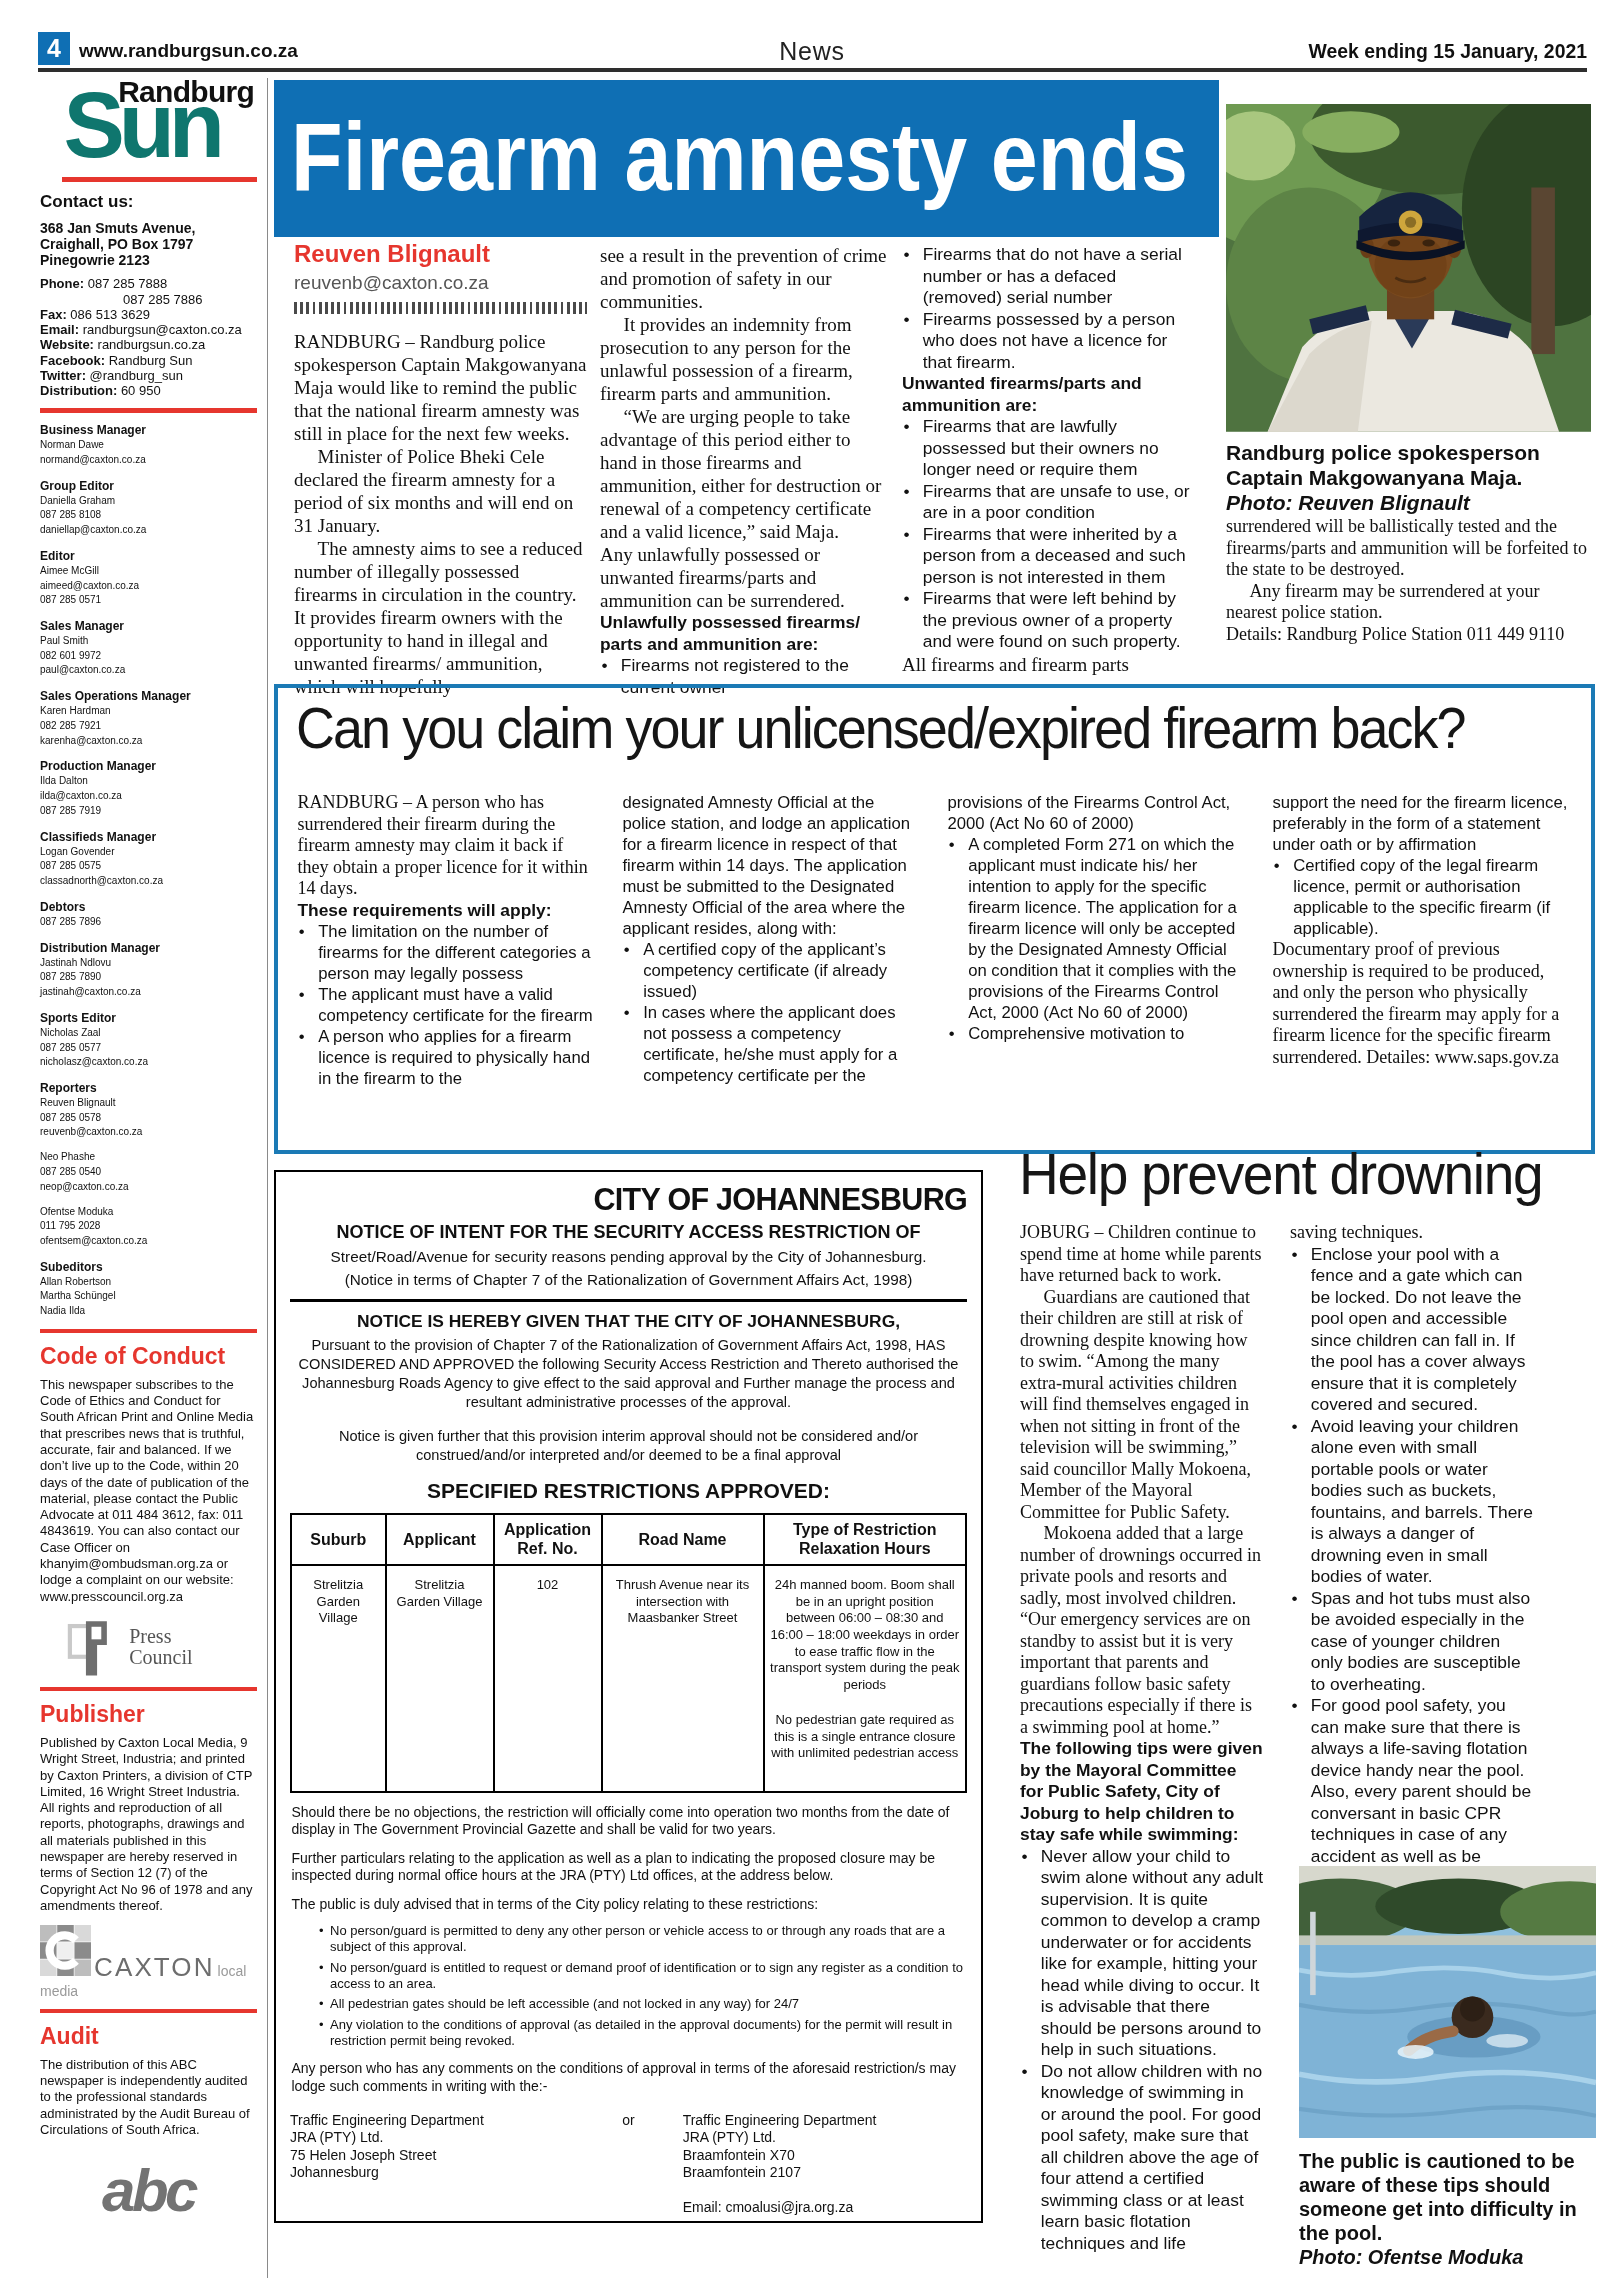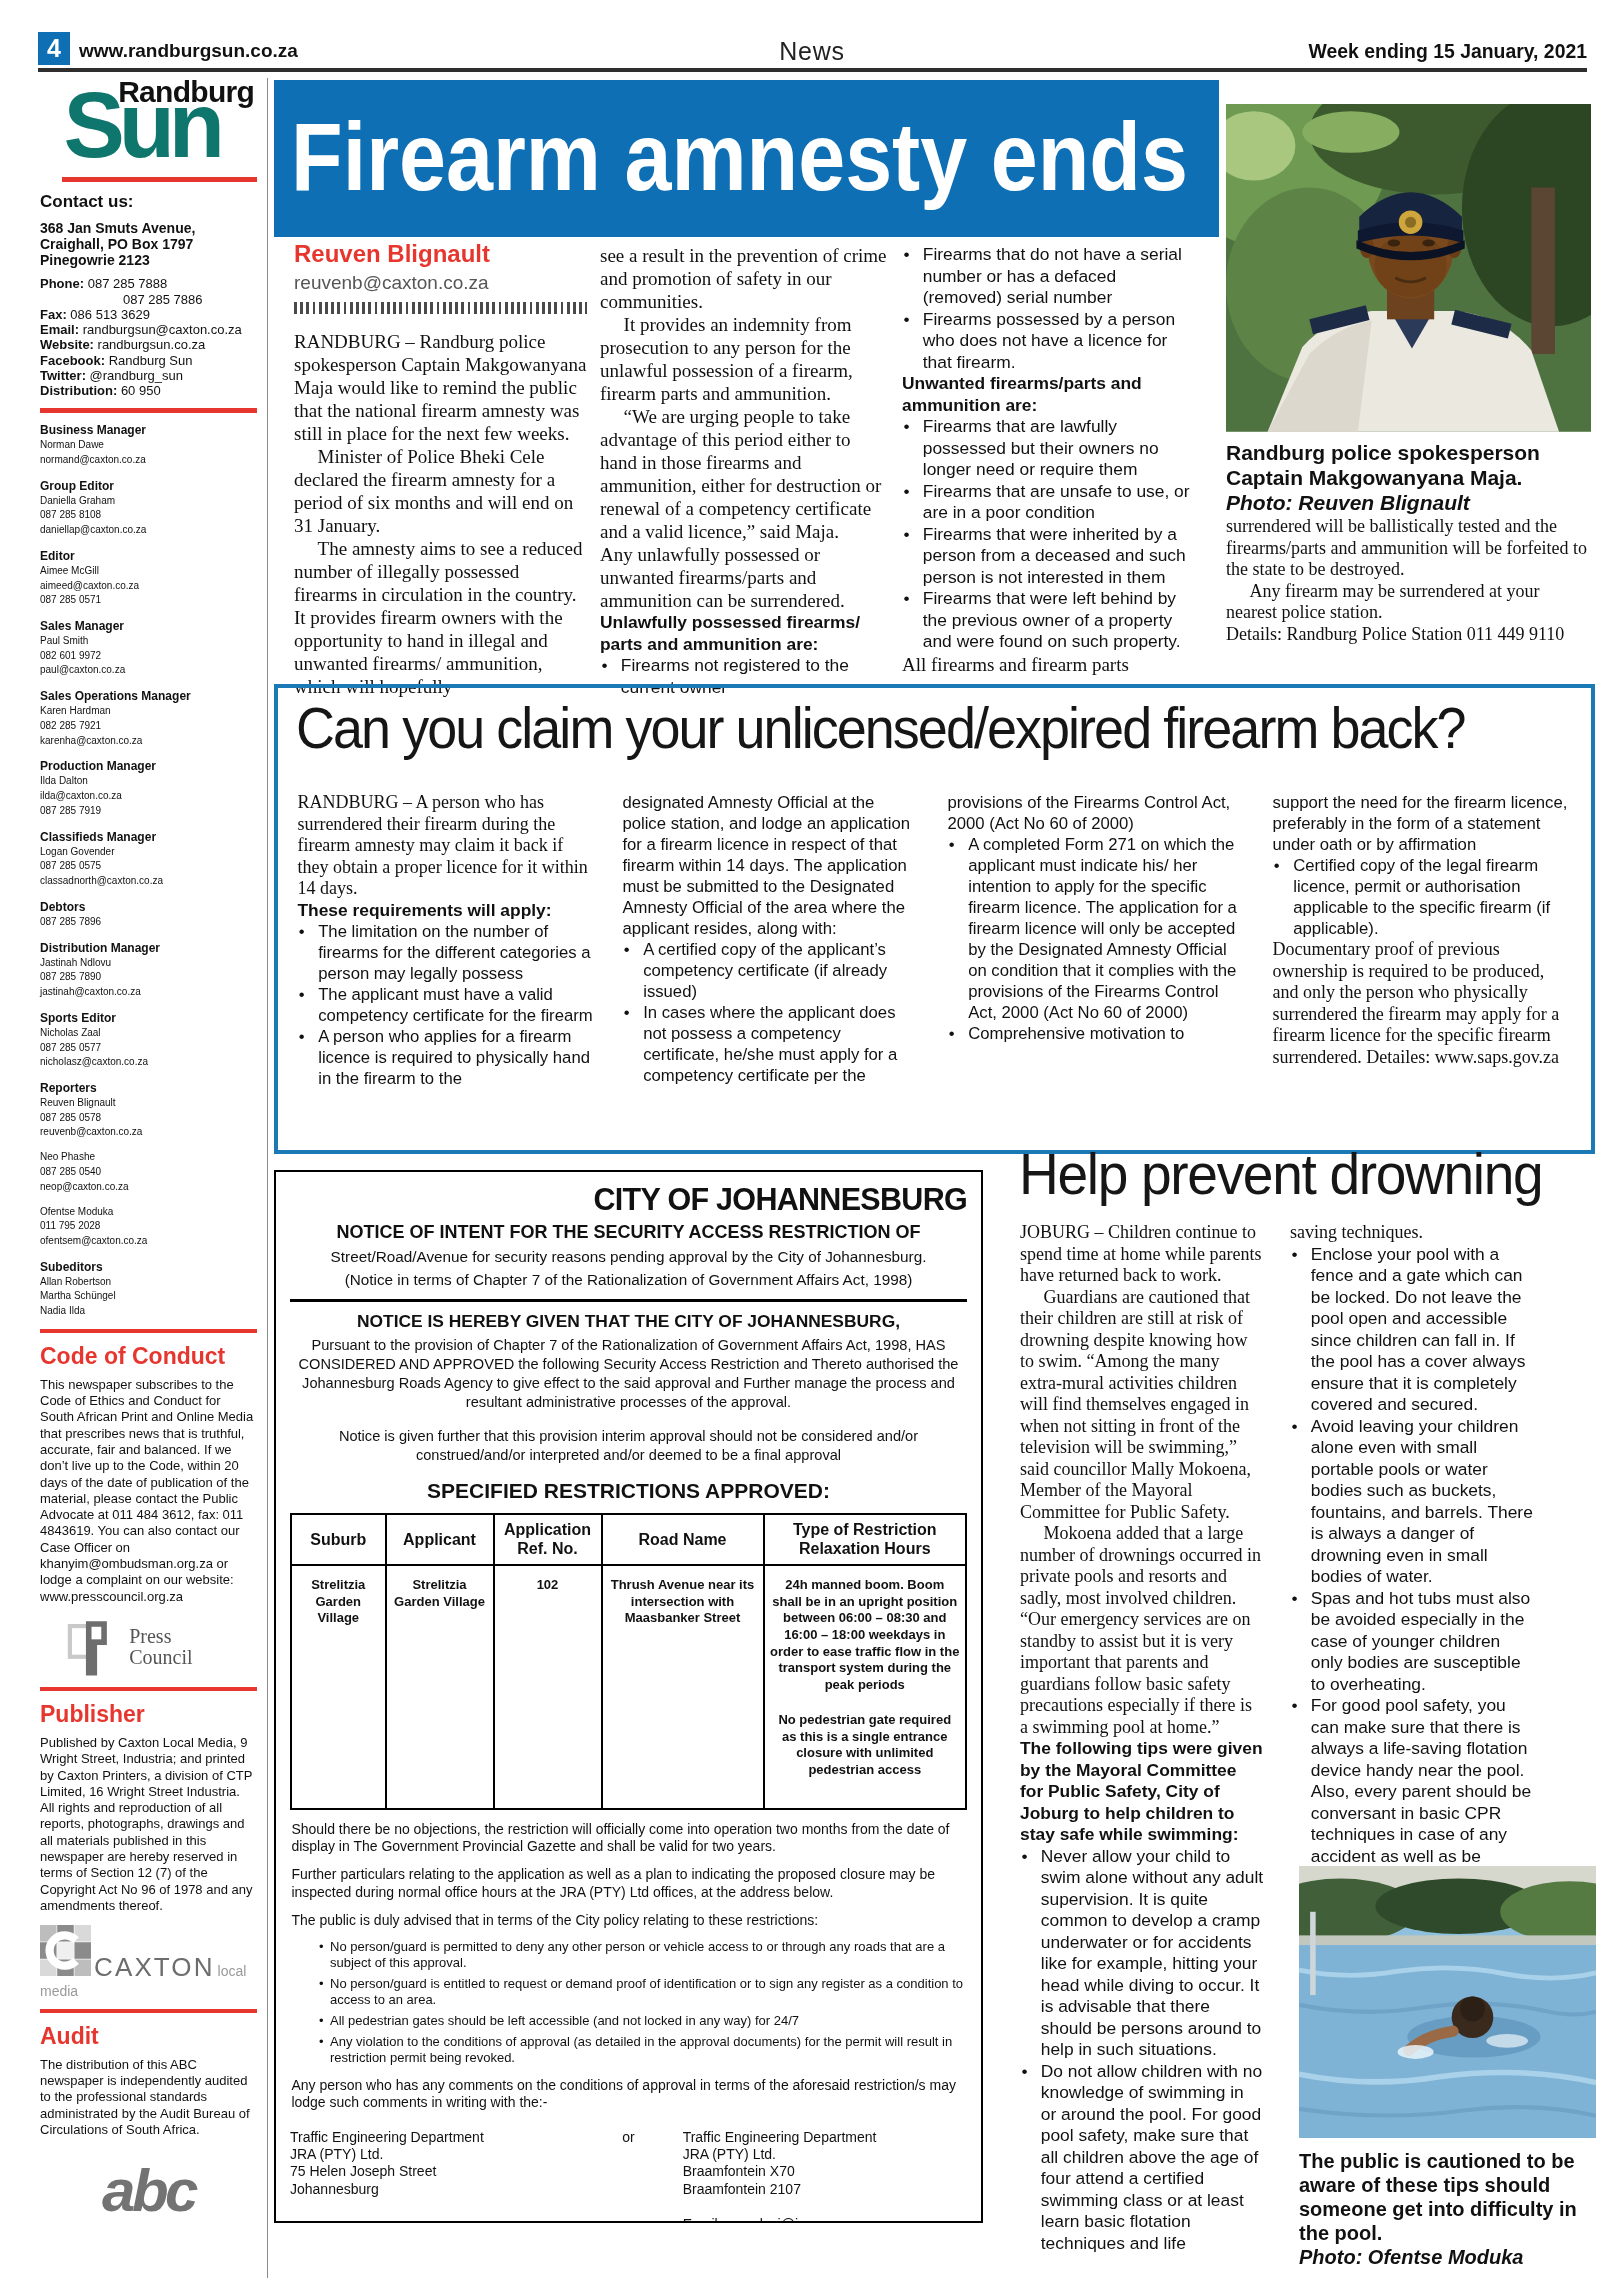--- a/index.html
+++ b/index.html
@@ -87,21 +87,21 @@
   .n-sub1{text-align:center;font-size:18px;font-weight:700;margin-top:5.6px;}
   .n-sub{text-align:center;font-size:15.3px;margin-top:4.9px;}
   .n-rule{height:3.5px;background:#000;margin:9.7px 0 8.3px;}
   .n-given1{text-align:center;font-size:17.4px;font-weight:600;}
   .n-given2{text-align:center;font-size:14.6px;line-height:19px;margin:4.2px 2.8px 0;}
   .n-given3{text-align:center;font-size:14.6px;line-height:19px;margin:15.3px 42px 0;}
   .n-approved{text-align:center;font-size:21px;font-weight:700;margin:14px 0 9.7px;}
   table.n-tbl{width:100%;border-collapse:collapse;}
   .n-tbl th{border:2.1px solid #000;font-size:16px;line-height:19px;padding:5.6px 2.8px;}
   .n-tbl td{border:2.1px solid #000;font-size:13px;line-height:16.7px;padding:11px 5.6px;
-            text-align:center;vertical-align:top;font-weight:bold;}
+            text-align:center;vertical-align:top;}
   .n-tbl td.rest p{margin:0 0 18px;}
   .n-para{margin:11px 1.4px 0;font-size:14px;line-height:17.4px;}
   .n-bullets{margin:9.7px 0 0 29px;}
   #notice-box .li{display:flex;font-size:13px;line-height:16px;margin-top:4.9px;}
   #notice-box .li .dot{width:11px;flex:none;}
   #notice-box .li .btxt{flex:1;}
   .n-addr-row{display:flex;margin-top:16.7px;}
   .n-addr{width:42%;font-size:14px;line-height:17.4px;}
   .n-or{width:16%;text-align:center;font-size:14px;}
   .n-a-line{min-height:17.4px;}

